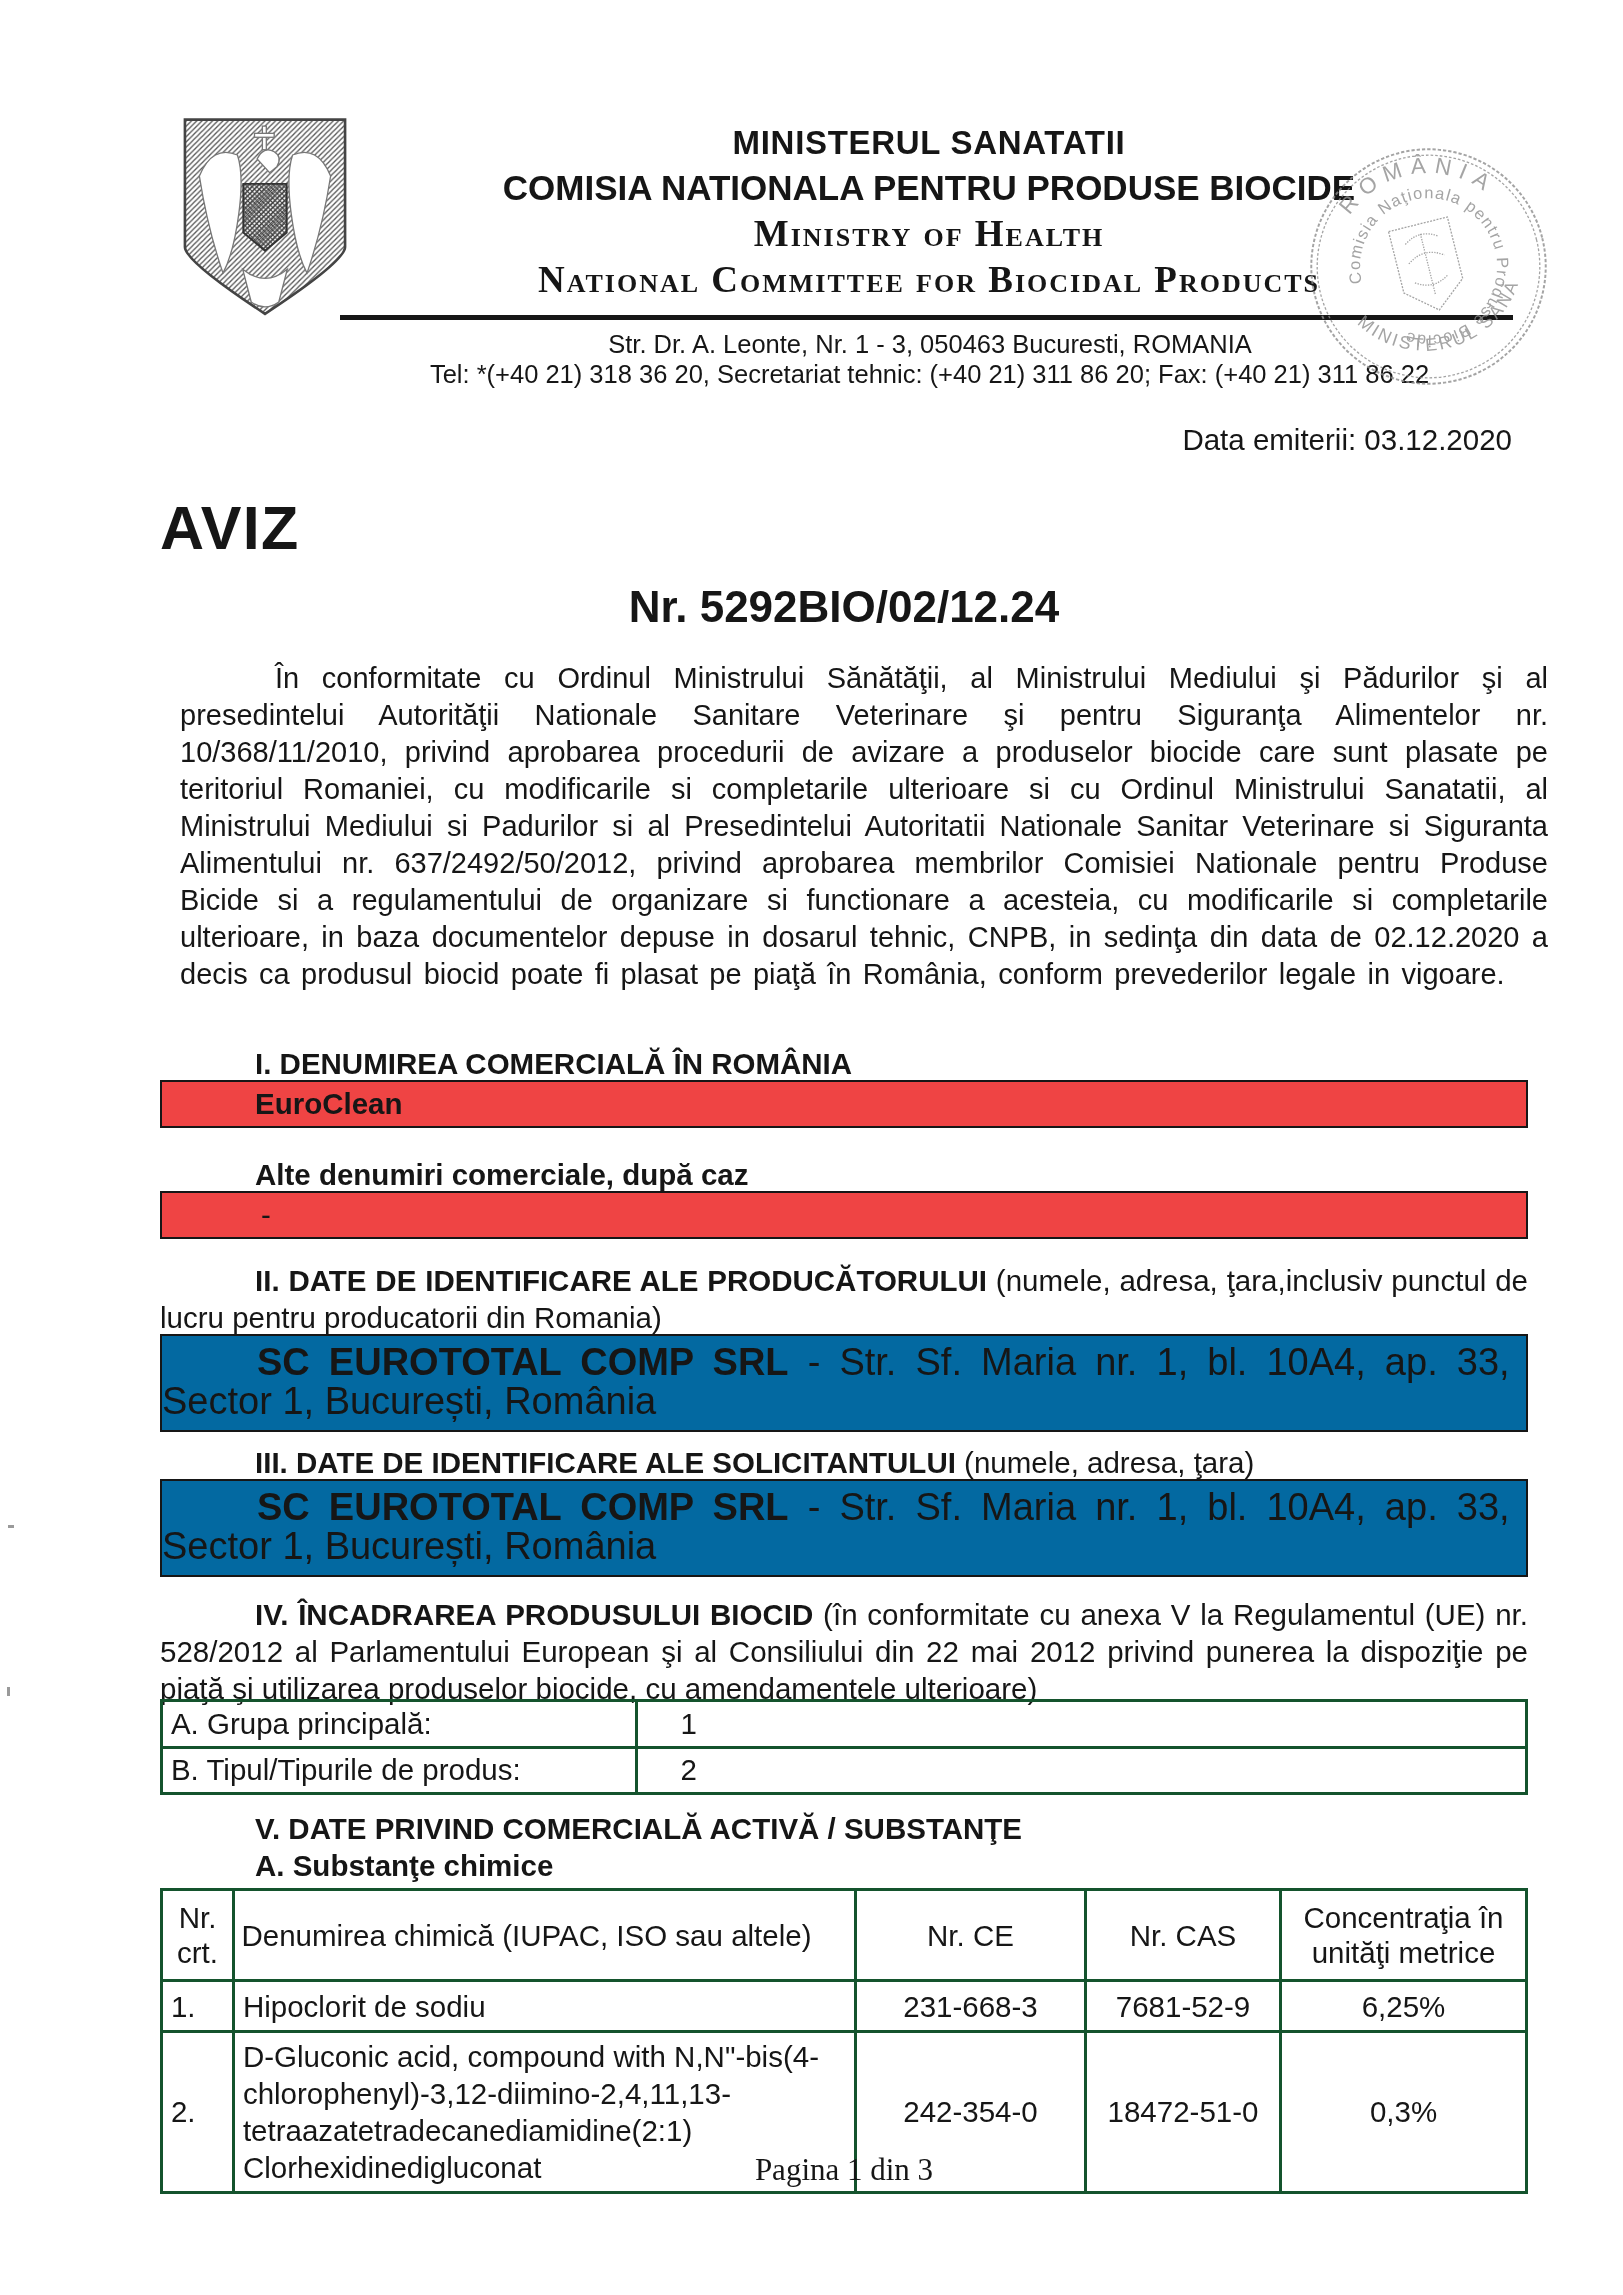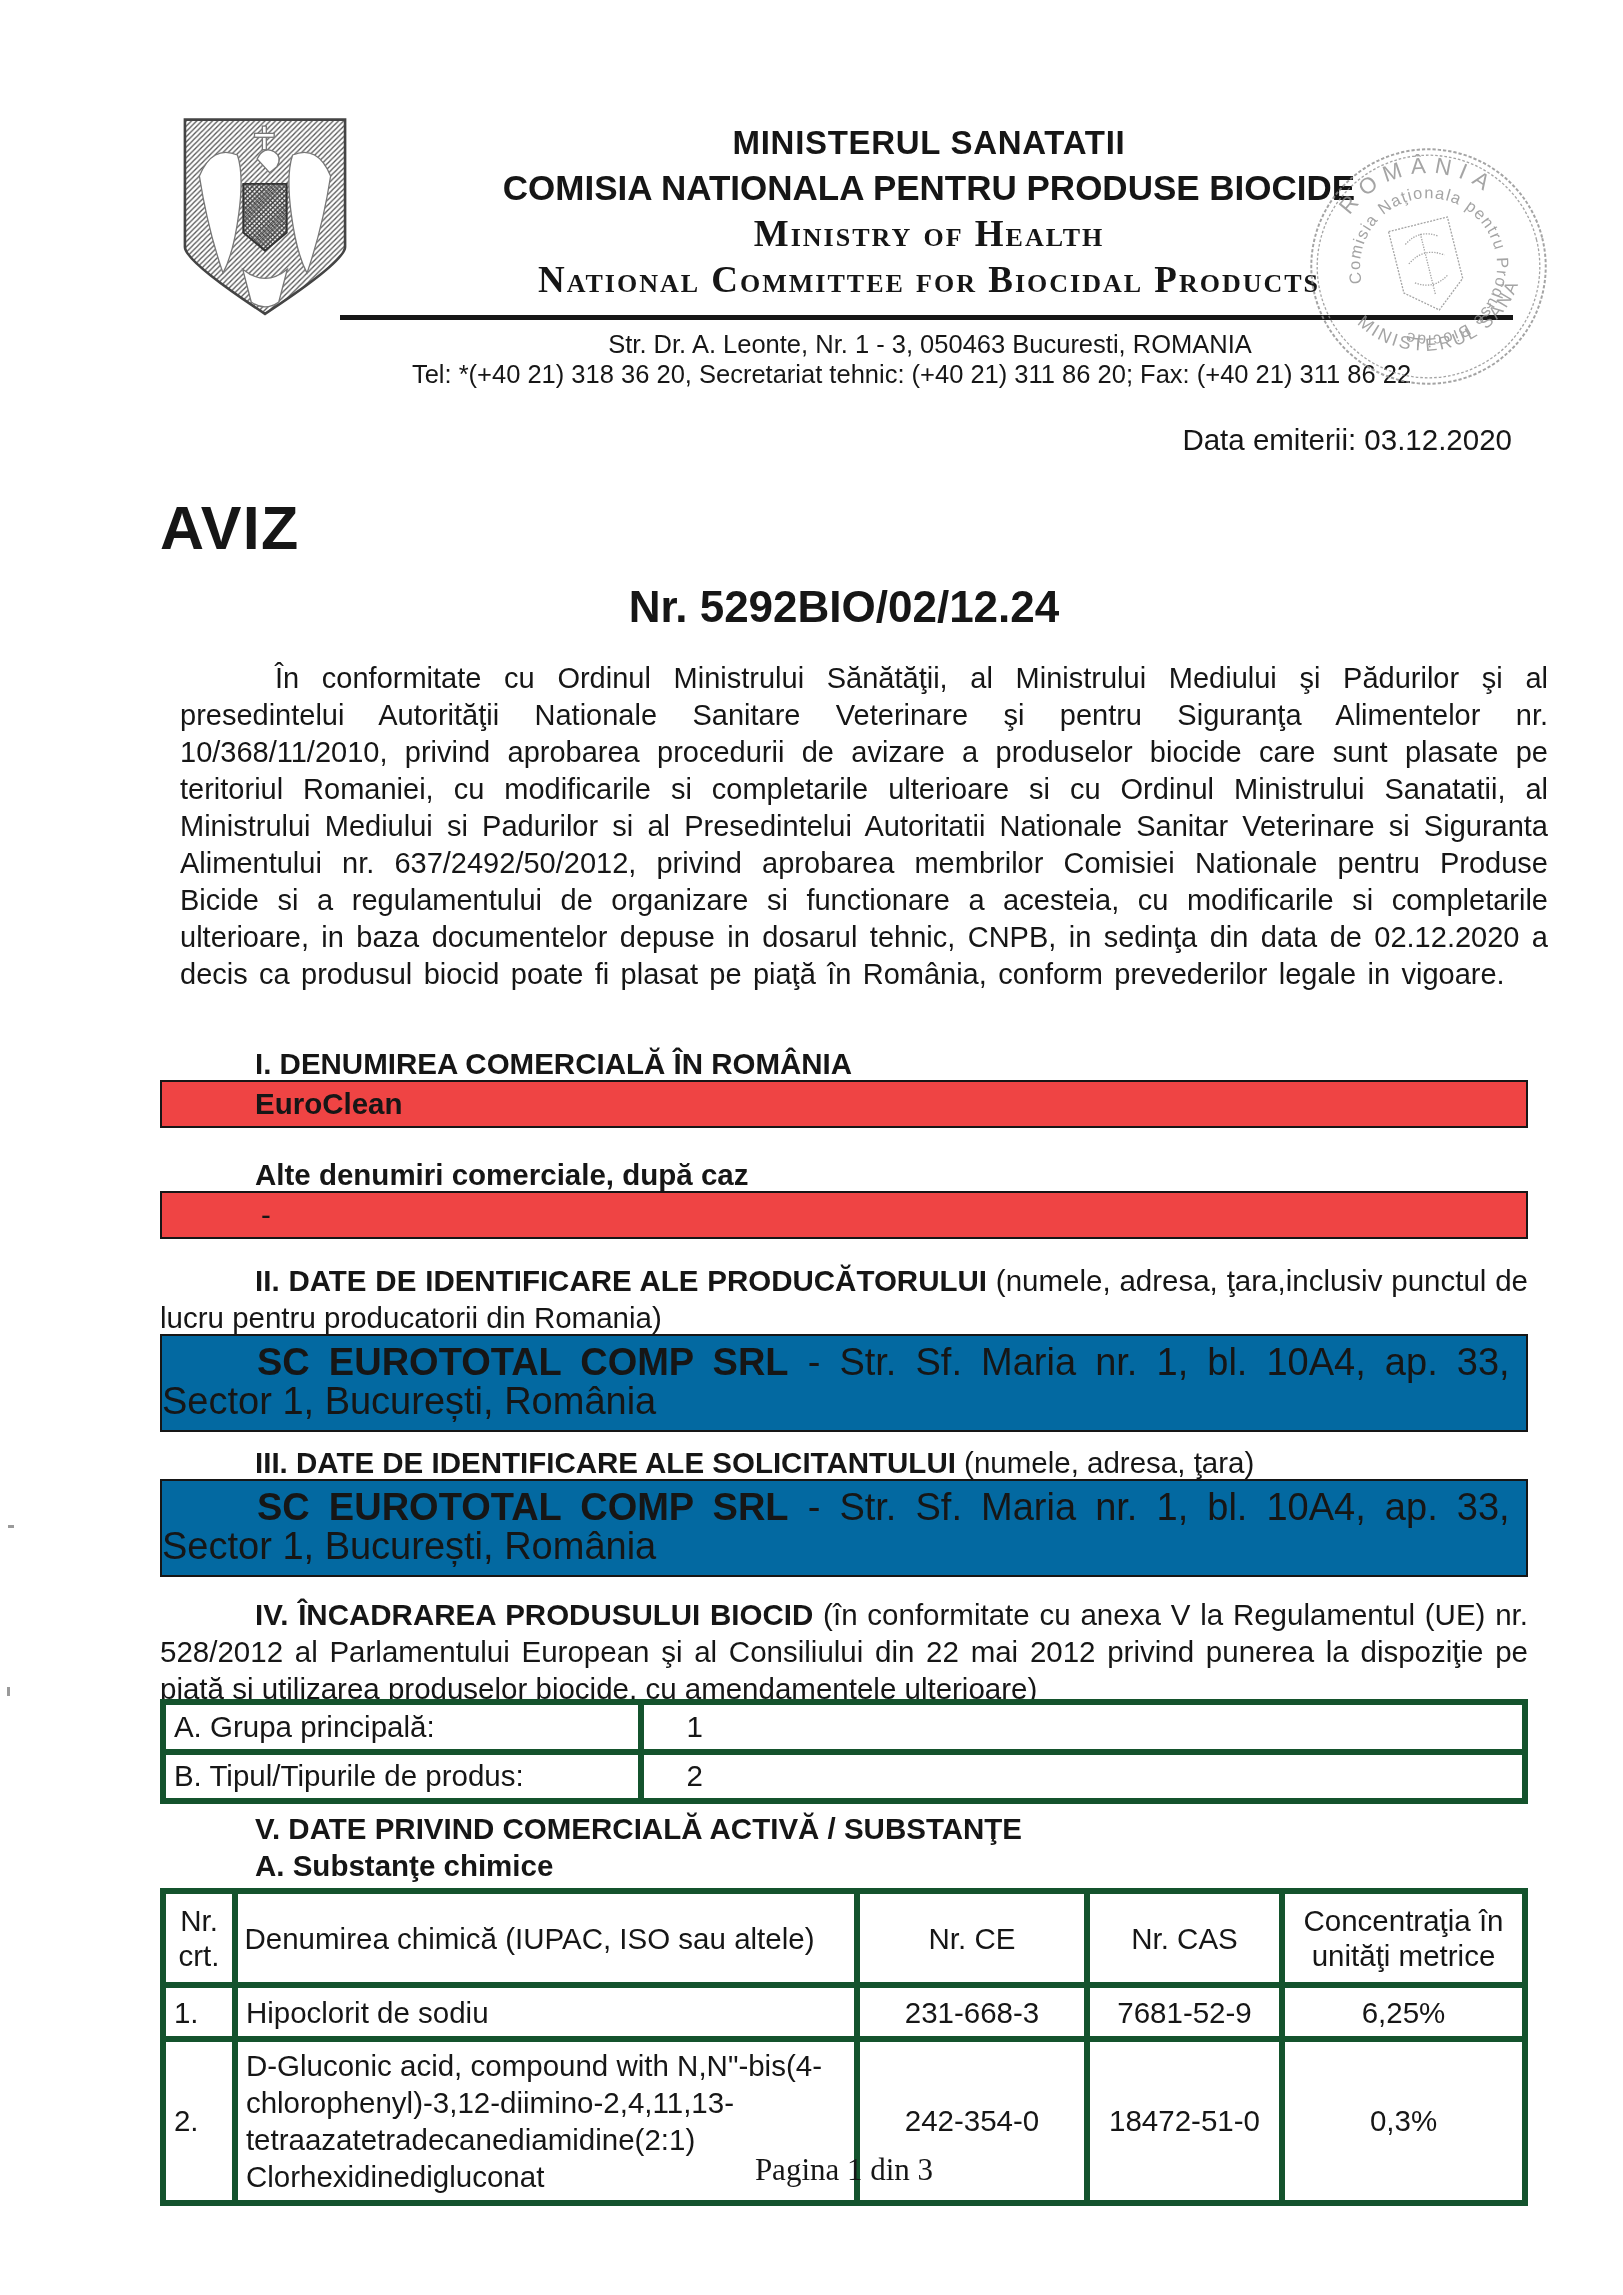--- a/index.html
+++ b/index.html
@@ -9,21 +9,21 @@
   }
   
   .coa{position:absolute;left:181px;top:115px;width:168px;height:206px;}
   .hdr{position:absolute;left:340px;top:122px;width:1178px;text-align:center;}
   .hdr-ro1{font-size:33px;font-weight:bold;letter-spacing:0.7px;line-height:42px;}
   .hdr-ro2{font-size:35px;font-weight:bold;line-height:47px;}
   .hdr-en{font-family:"Liberation Serif",serif;font-variant:small-caps;font-weight:bold;
           font-size:37px;letter-spacing:2px;line-height:46px;}
   .rule{position:absolute;left:340px;top:315px;width:1173px;height:5.2px;background:#161616;z-index:1;}
   .addr{position:absolute;left:308px;top:329px;width:1244px;text-align:center;font-size:25.5px;line-height:30px;}
-  .phone{position:absolute;left:224px;top:359px;width:1375px;text-align:center;font-size:25.5px;line-height:30px;}
+  .phone{position:absolute;left:242px;top:359px;width:1375px;text-align:center;font-size:25.5px;line-height:30px;}
   .stamp{position:absolute;left:1306px;top:144px;width:245px;height:245px;z-index:2;}
   .date-line{position:absolute;top:423px;left:851px;width:661px;text-align:right;font-size:29.5px;}
   
   .blk{position:absolute;left:160px;width:1368px;}
   .title-main{top:492px;font-size:61px;font-weight:bold;letter-spacing:1.3px;line-height:73px;}
   .title-num{top:577px;text-align:center;font-size:44px;font-weight:bold;line-height:60px;}
   .intro{top:660px;font-size:29px;line-height:37px;text-align:justify;text-indent:95px;word-spacing:3.3px;margin-left:20px;}
   .sec-title{font-size:29.5px;line-height:37px;text-align:justify;}
   .pl{padding-left:95px;}
   .ti{text-indent:95px;}
@@ -36,21 +36,21 @@
   .s1-title{top:1045px;}
   .s1-box{top:1080px;height:48px;padding-left:93px;font-weight:bold;}
   .s1-alt{top:1156px;}
   .s1-altbox{top:1191px;height:48px;padding-left:99px;}
   .s2-title{top:1262px;}
   .s2-box{top:1334px;min-height:98px;}
   .s3-title{top:1444px;}
   .s3-box{top:1479px;min-height:98px;}
   .s4-title{top:1596px;}
   table{border-collapse:collapse;width:100%;}
-  td,th{border:6px solid #14532d;font-size:29.5px;font-weight:normal;}
+  td,th{border:3px solid #14532d;font-size:29.5px;font-weight:normal;}
   .cls-table{top:1699px;}
   .cls-table td{height:41px;padding:1.3px 6.5px;}
   .cls-label{width:458px;padding-left:7.9px !important;}
   .cls-value{padding-left:42px !important;}
   .s5-title{top:1810px;}
   .s5-title p{margin:0;}
   .sub-table{top:1888px;}
   .sub-table th{padding:9.2px 6.5px;vertical-align:middle;line-height:35px;}
   .sub-table td{padding:5.2px 7.9px;vertical-align:middle;line-height:37px;}
   .col-nr{width:72px;}

